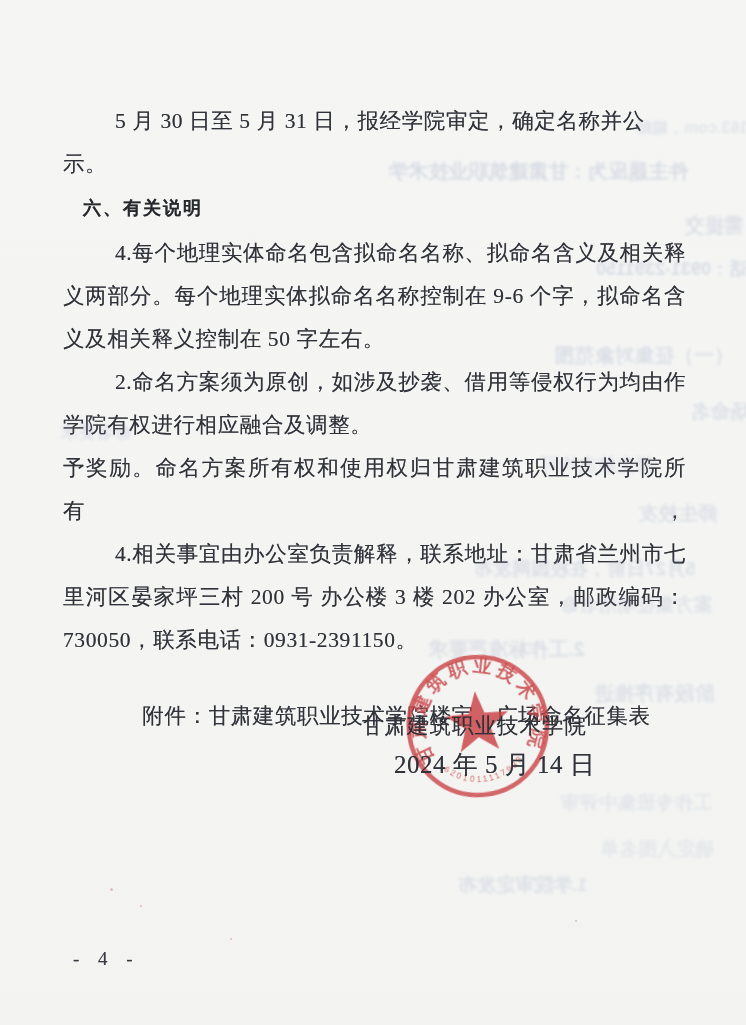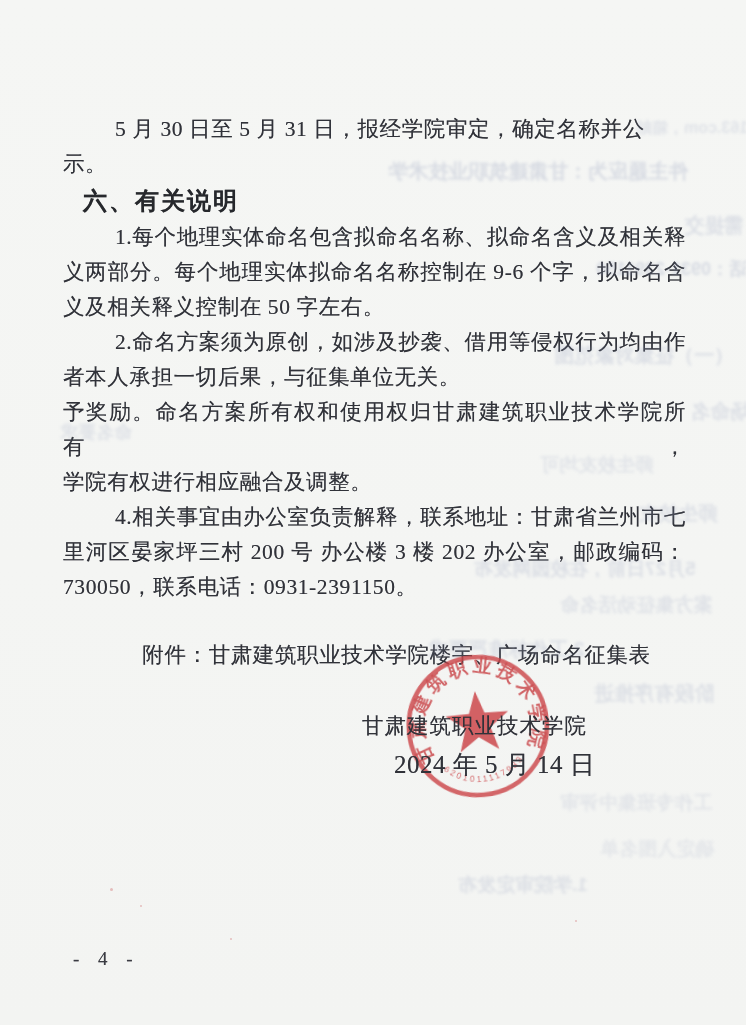--- a/index.html
+++ b/index.html
@@ -5,31 +5,31 @@
   html,body{margin:0;padding:0;}
   body{
     width:746px;height:1025px;overflow:hidden;position:relative;
     background:linear-gradient(180deg,#f5f6f4 0%,#f4f5f3 55%,#f3f4f2 100%);
     font-family:"Liberation Serif","DejaVu Serif",serif;
     color:#303239;
   }
   .page{position:absolute;inset:0;}
   
   .doc-body{
-    position:absolute;left:63px;top:112px;width:623px;
-    font-size:21.5px;line-height:35px;letter-spacing:.6px;
+    position:absolute;left:63px;top:100px;width:623px;
+    font-size:21.5px;line-height:43px;letter-spacing:.6px;
     text-shadow:0 0 .5px rgba(45,46,55,.55);
   }
   .docline{min-height:35px;}
   .indent{text-indent:52px;}
   .full{text-align:justify;text-align-last:justify;}
   .heading{
     font-family:"Liberation Sans","DejaVu Sans",sans-serif;
     font-weight:700;color:#26282c;margin-left:20px;letter-spacing:2px;
-    font-size:24px;margin-top:1px;margin-bottom:2px;
+    font-size:18px;margin-top:1px;margin-bottom:2px;
     text-shadow:0 0 .6px rgba(30,30,36,.6);
   }
   .attach{margin-top:33px;text-indent:44px;text-align:center;}
   
   .signature{
     position:absolute;left:362px;top:711px;font-size:21.5px;letter-spacing:1px;
     z-index:5;text-shadow:0 0 .5px rgba(45,46,55,.55);white-space:nowrap;
   }
   .sign-date{
     position:absolute;left:394px;top:748px;font-size:25px;letter-spacing:.5px;
@@ -82,31 +82,30 @@
       <div class="speck" style="left: 230px; top: 938px; width: 2px; height: 2px;"></div>
       <div class="speck" style="left: 575px; top: 920px; width: 2px; height: 2px;"></div>
       <div class="speck" style="left: 140px; top: 905px; width: 2px; height: 2px;"></div>
     </div>
 
   <div class="doc-body">
     <div class="docline indent">5 月 30 日至 5 月 31 日，报经学院审定，确定名称并公示。</div>
     <div class="docline heading">六、有关说明</div>
     <div id="paragraphs">
         <div>
-          <div class="docline indent full">1.每个地理实体命名包含拟命名名称、拟命名含义及相关释</div>
+          <div class="docline indent full">4.每个地理实体命名包含拟命名名称、拟命名含义及相关释</div>
           <div class="docline full">义两部分。每个地理实体拟命名名称控制在 9-6 个字，拟命名含</div>
           <div class="docline">义及相关释义控制在 50 字左右。</div>
         </div>
         <div>
           <div class="docline indent full">2.命名方案须为原创，如涉及抄袭、借用等侵权行为均由作</div>
-          <div class="docline">者本人承担一切后果，与征集单位无关。</div>
         </div>
         <div>
+          <div class="docline">学院有权进行相应融合及调整。</div>
           <div class="docline full">予奖励。命名方案所有权和使用权归甘肃建筑职业技术学院所有，</div>
-          <div class="docline">学院有权进行相应融合及调整。</div>
         </div>
         <div>
           <div class="docline indent full">4.相关事宜由办公室负责解释，联系地址：甘肃省兰州市七</div>
           <div class="docline full">里河区晏家坪三村 200 号  办公楼 3 楼 202 办公室，邮政编码：</div>
           <div class="docline">730050，联系电话：0931-2391150。</div>
         </div>
       </div>
     <div class="docline attach">附件：甘肃建筑职业技术学院楼宇、广场命名征集表</div>
   </div>
 

